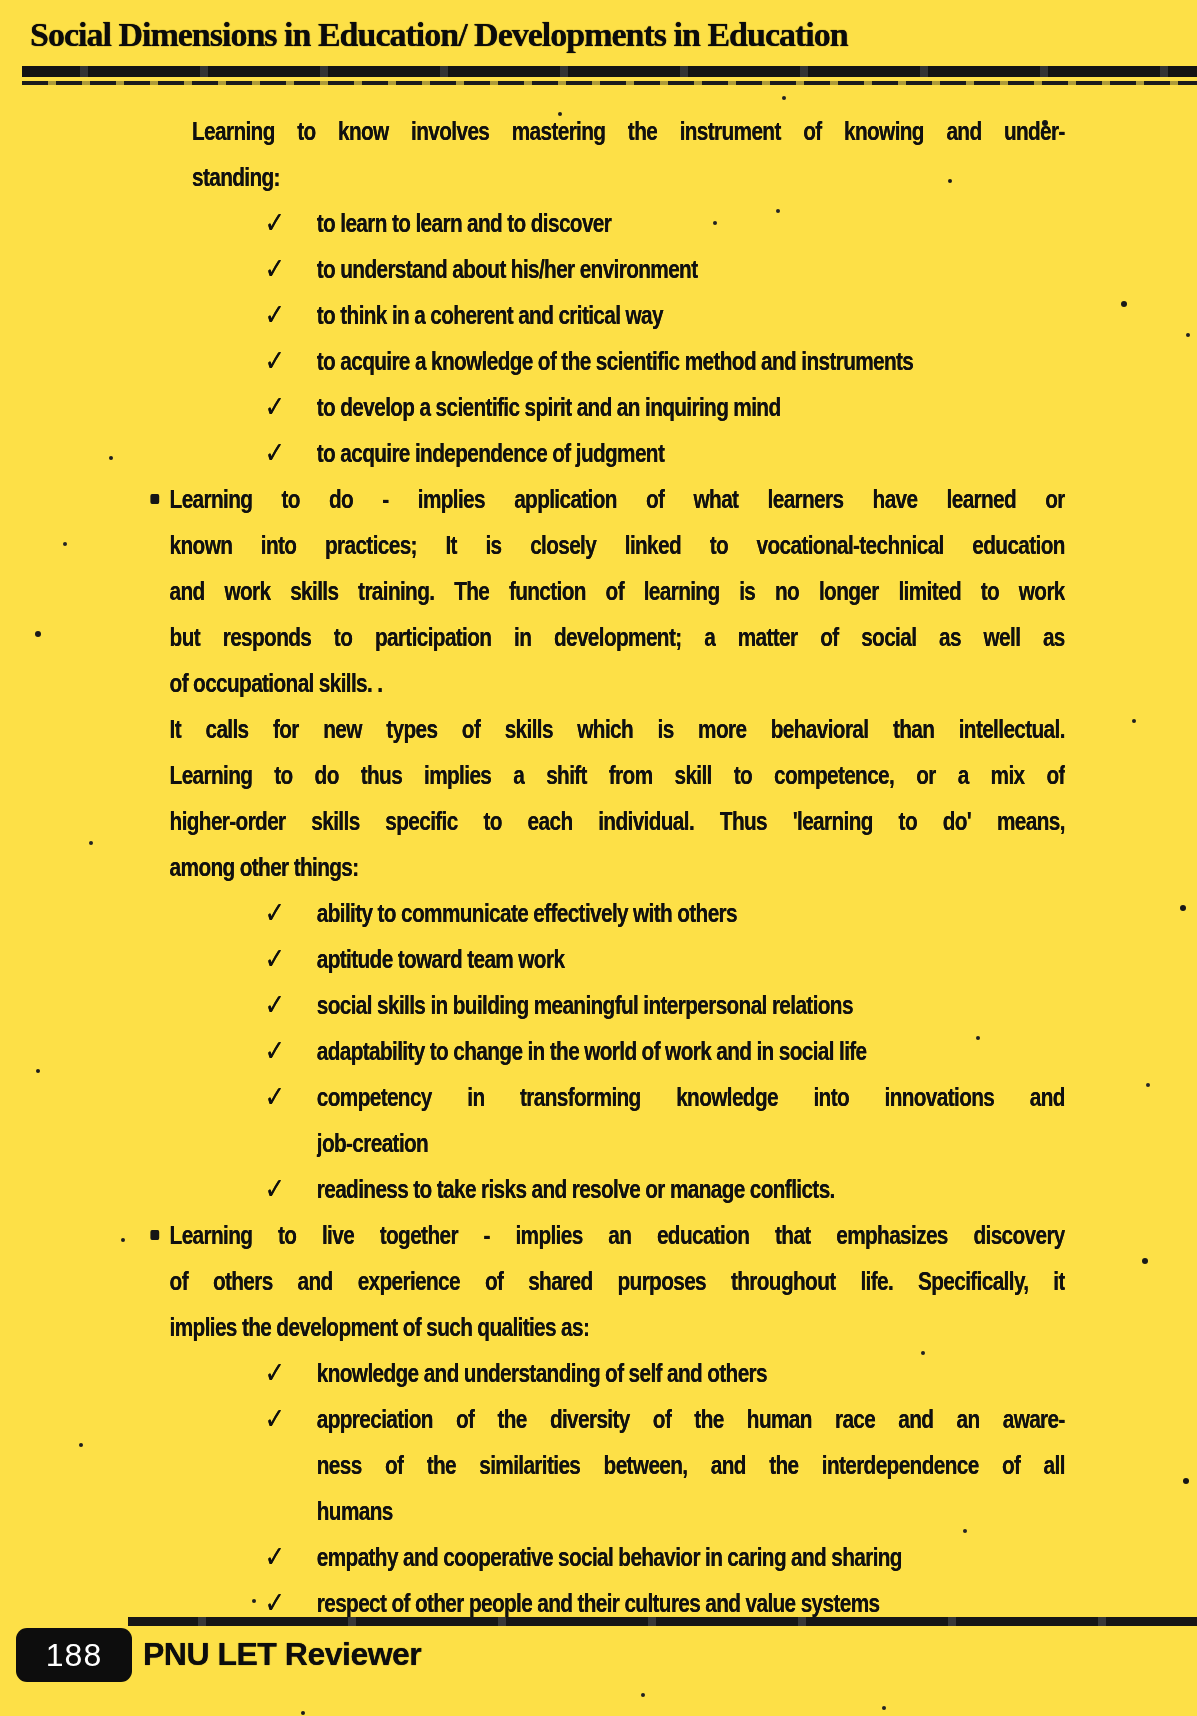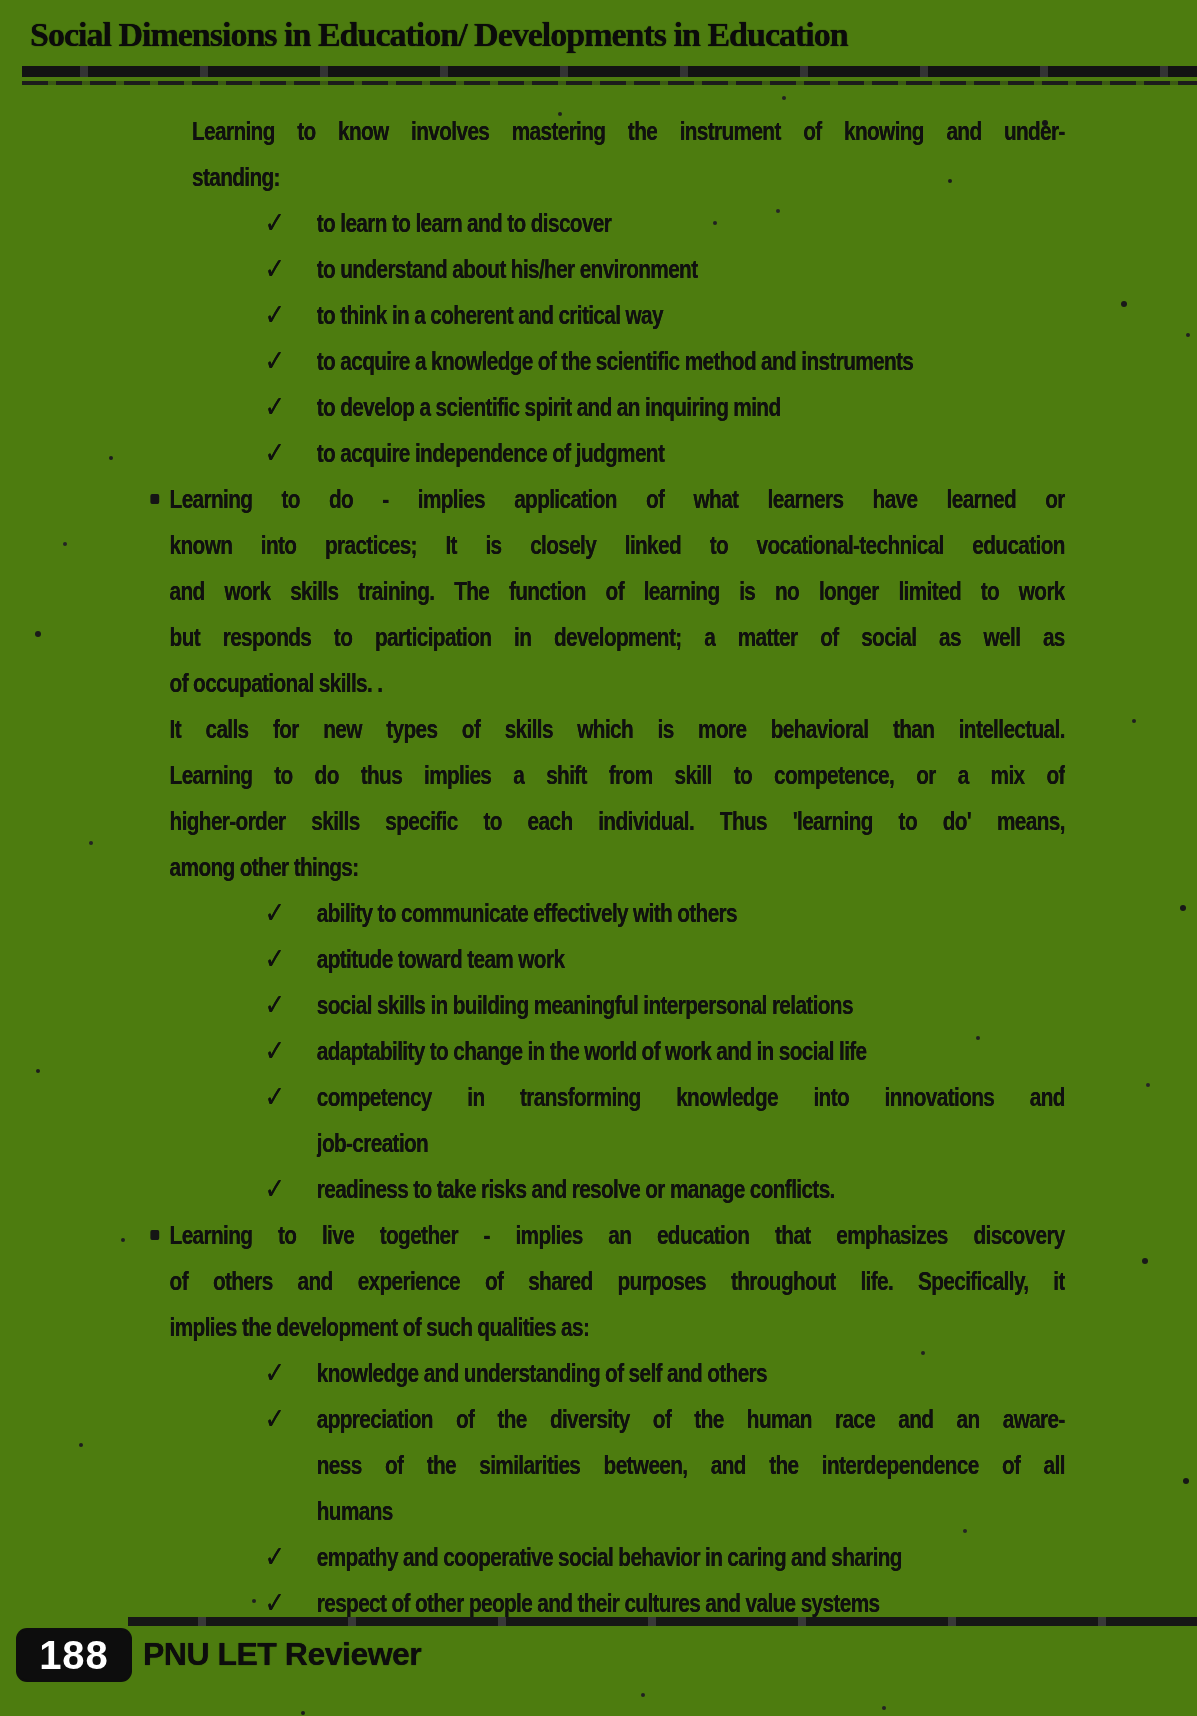--- a/index.html
+++ b/index.html
@@ -1,18 +1,18 @@
 <!DOCTYPE html>
 <html><head>
 <meta charset="utf-8">
 <style>
   html,body { margin:0; padding:0; background:#e8e8e8; }
   .page {
     position:relative; width:1197px; height:1716px;
-    background:#4d7c0f; overflow:hidden; margin:0 auto;
+    background:#fde047; overflow:hidden; margin:0 auto;
     font-family:"Liberation Sans","DejaVu Sans",sans-serif;
   }
 
   
   .header-title {
     position:absolute; left:30px; top:16px;
     font-family:"Liberation Serif","DejaVu Serif",serif;
     font-weight:700; font-size:34px; letter-spacing:-1px;
     color:#0b0b0b; text-shadow:0 0 1px #000;
     white-space:nowrap;
@@ -50,21 +50,21 @@
   .item-lines { flex:1; min-width:0; }
 
   
   .footer-line {
     position:absolute; left:128px; right:0; top:1617px; height:9px;
     background:repeating-linear-gradient(90deg,#161616 0 70px,#383838 70px 78px,#161616 78px 150px);
   }
   .page-num-box {
     position:absolute; left:18px; top:1630px; width:112px; height:50px;
     background:#0d0d0d; border-radius:9px;
-    color:#ffffff; font-weight:700; font-size:40px; line-height:50px;
+    color:#ffffff; font-weight:400; font-size:32px; line-height:50px;
     text-align:center; letter-spacing:1px;
     box-shadow:0 0 0 2px #0d0d0d;
   }
   .footer-label {
     position:absolute; left:143px; top:1630px; height:50px; line-height:49px;
     font-weight:700; font-size:32px; letter-spacing:-0.5px; color:#0d0d0d;
     text-shadow:0 0 0.8px rgba(0,0,0,0.9);
     text-align:center;
   }
 

